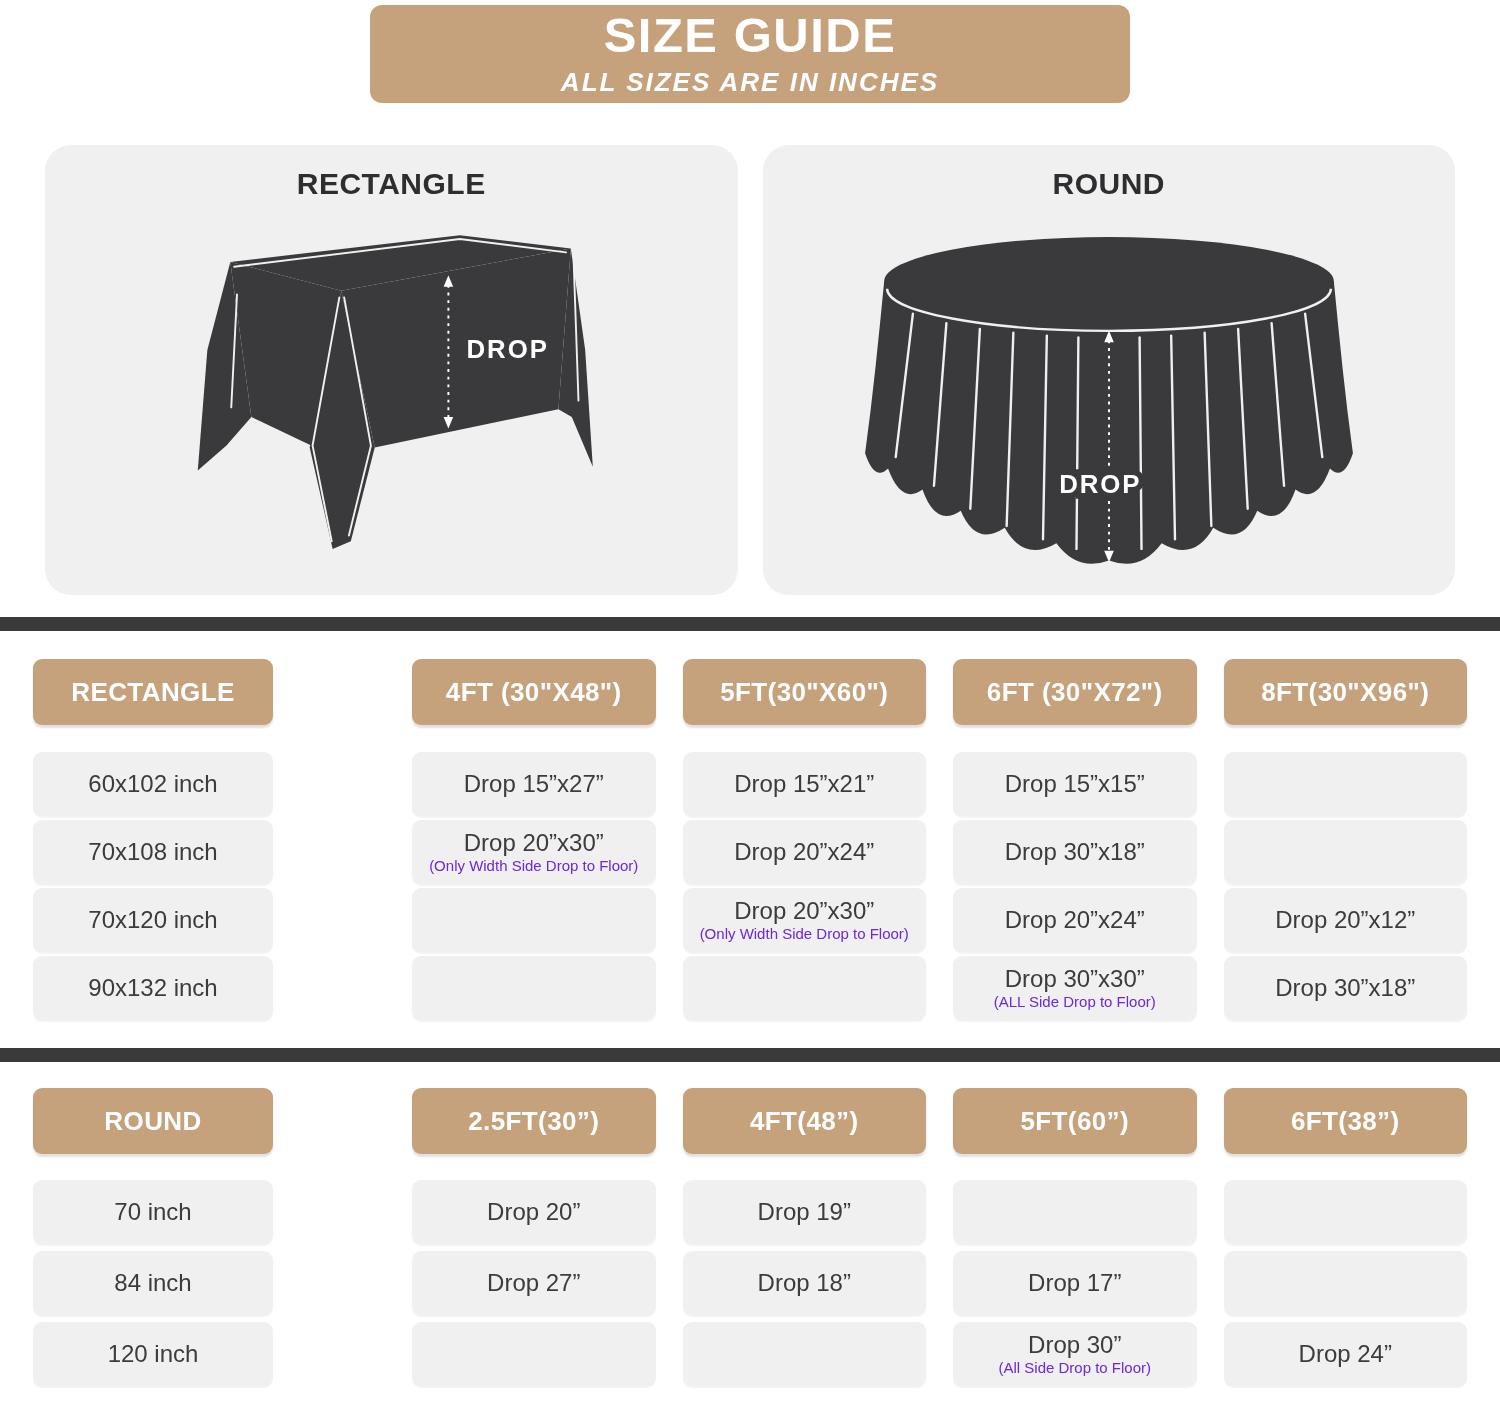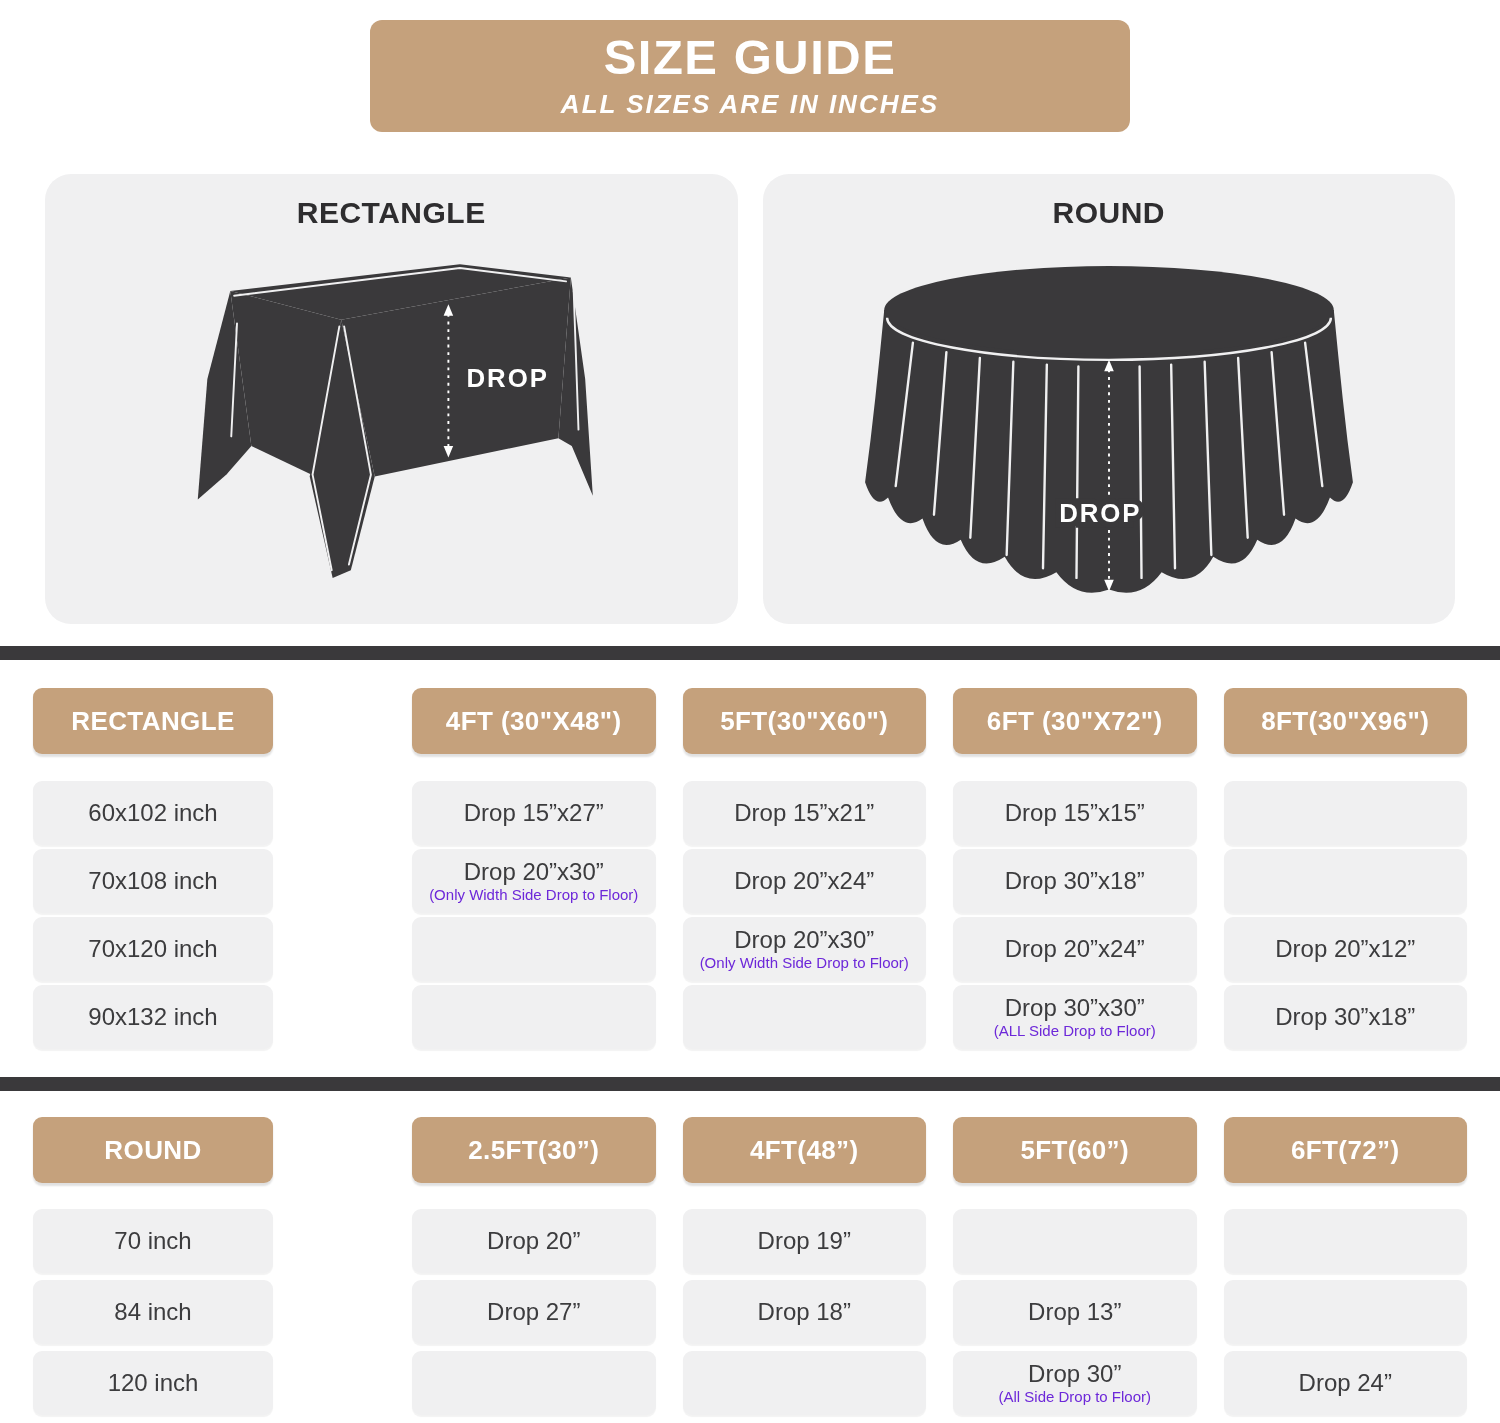--- a/index.html
+++ b/index.html
@@ -3,21 +3,21 @@
 <meta charset="utf-8">
 <style>
   html,body{margin:0;padding:0;background:#ffffff;}
   body{
     width:1500px;height:1423px;overflow:hidden;position:relative;
     font-family:"Liberation Sans","DejaVu Sans",sans-serif;
     -webkit-font-smoothing:antialiased;
   }
   
   .banner{
-    width:760px;height:112px;margin:20px auto 0;background:#c5a17c;
+    width:760px;height:98px;margin:5px auto 0;background:#c5a17c;
     border-radius:12px;display:flex;flex-direction:column;align-items:center;
     justify-content:center;color:#ffffff;
   }
   .banner .title{font-size:49px;font-weight:700;letter-spacing:1.5px;line-height:1.05;}
   .banner .subtitle{font-size:26px;font-weight:700;letter-spacing:2px;margin-top:6px;font-style:italic;}
   
   .panels{display:flex;gap:25px;padding:0 45px;margin-top:42px;}
   .panel{flex:1;height:450px;background:#f0f0f1;border-radius:26px;overflow:hidden;}
   .panel-title{
     text-align:center;margin-top:22px;font-size:30px;font-weight:800;
@@ -199,21 +199,21 @@
 </div>
 
 <div class="divider d2"></div>
 
 <div class="thead round-head">
   <div class="pill">ROUND</div>
   <div class="spacer"></div>
   <div class="pill">2.5FT(30”)</div>
   <div class="pill">4FT(48”)</div>
   <div class="pill">5FT(60”)</div>
-  <div class="pill">6FT(72”)</div>
+  <div class="pill">6FT(38”)</div>
 </div>
 
 <div class="tbody round-body">
 
   <div class="cell">70 inch</div>
   <div class="spacer"></div>
   <div class="cell">
       <span class="cell-text">Drop 20”</span>
     </div>
   <div class="cell">
@@ -224,21 +224,21 @@
 
   <div class="cell">84 inch</div>
   <div class="spacer"></div>
   <div class="cell">
       <span class="cell-text">Drop 27”</span>
     </div>
   <div class="cell">
       <span class="cell-text">Drop 18”</span>
     </div>
   <div class="cell">
-      <span class="cell-text">Drop 13”</span>
+      <span class="cell-text">Drop 17”</span>
     </div>
   <div class="cell"></div>
 
   <div class="cell">120 inch</div>
   <div class="spacer"></div>
   <div class="cell"></div>
   <div class="cell"></div>
   <div class="cell">
       <span class="cell-text">Drop 30”</span>
       <span class="cell-note">(All Side Drop to Floor)</span>

